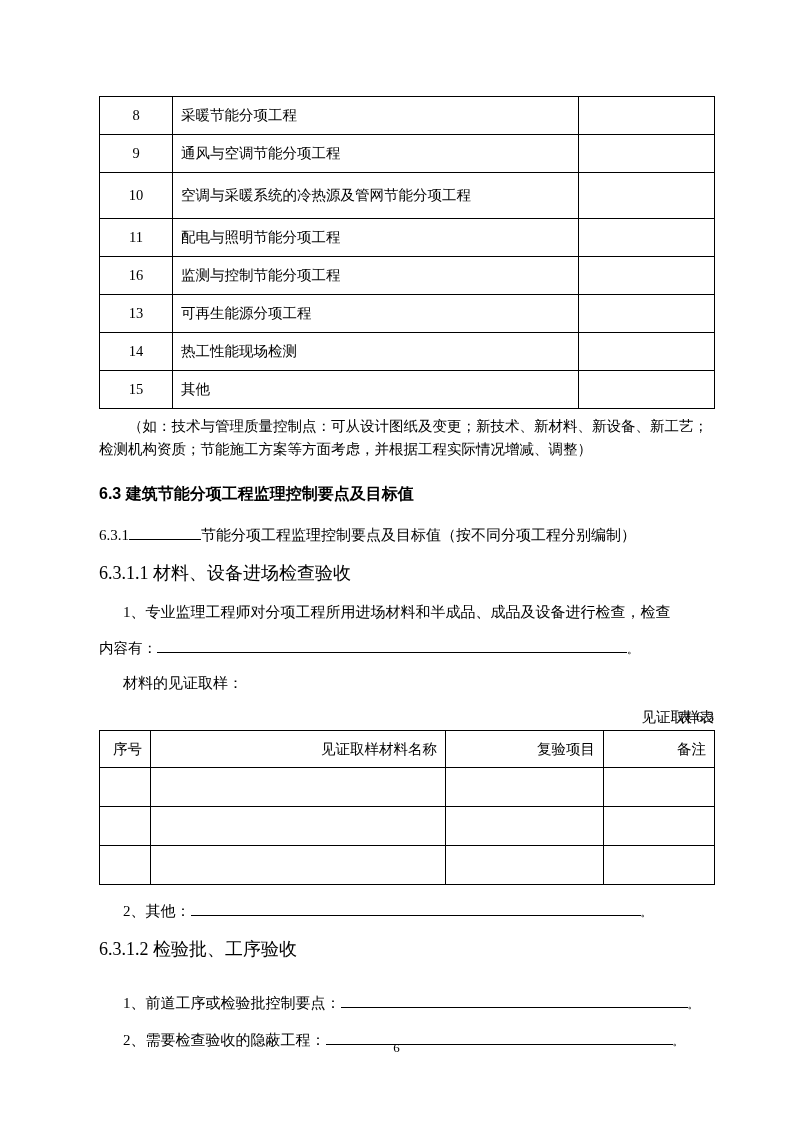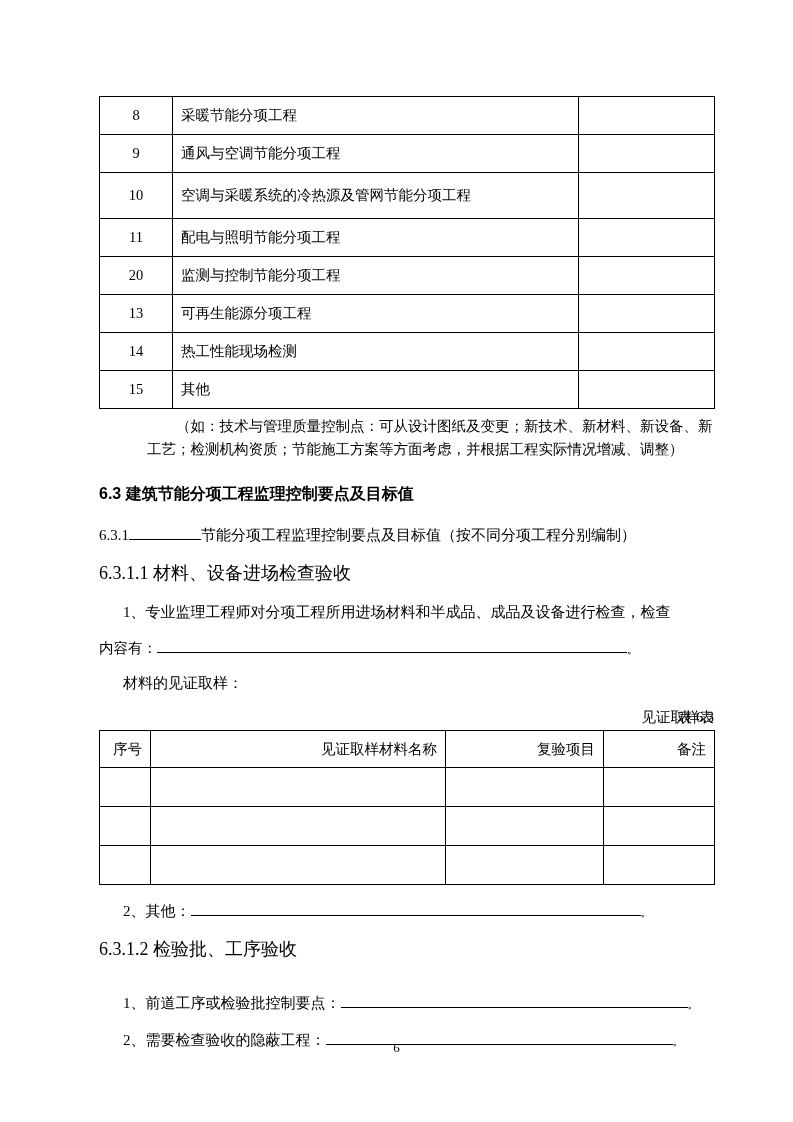--- a/index.html
+++ b/index.html
@@ -66,21 +66,20 @@
   .para {
     font-size: 14.5px;
     line-height: 1.62;
     margin: 0;
     text-align: justify;
   }
   .note {
     margin-top: 6px;
     font-size: 14.5px;
     line-height: 1.62;
-    margin-left: 48px;
   }
   .indent2 { text-indent: 2em; }
   .heading {
     font-weight: bold;
     font-size: 16px;
     margin-top: 22px;
     margin-bottom: 9px;
     font-family: "Liberation Sans", "DejaVu Sans", sans-serif;
   }
   .sec {
@@ -170,21 +169,21 @@
           <td class="num">10</td>
           <td class="name">空调与采暖系统的冷热源及管网节能分项工程</td>
           <td class="remark"></td>
         </tr>
         <tr>
           <td class="num">11</td>
           <td class="name">配电与照明节能分项工程</td>
           <td class="remark"></td>
         </tr>
         <tr>
-          <td class="num">20</td>
+          <td class="num">16</td>
           <td class="name">监测与控制节能分项工程</td>
           <td class="remark"></td>
         </tr>
         <tr>
           <td class="num">13</td>
           <td class="name">可再生能源分项工程</td>
           <td class="remark"></td>
         </tr>
         <tr>
           <td class="num">14</td>

